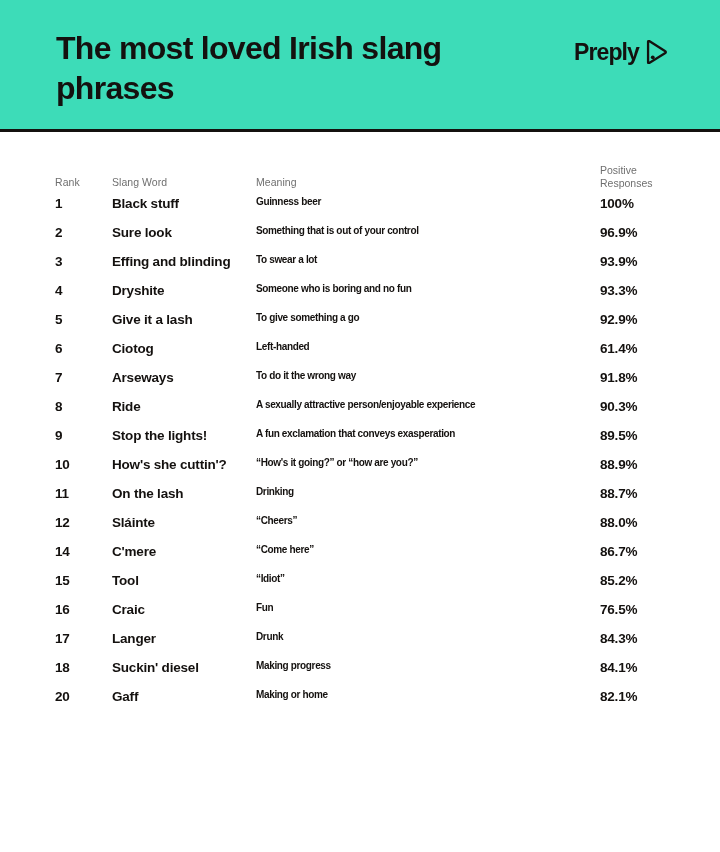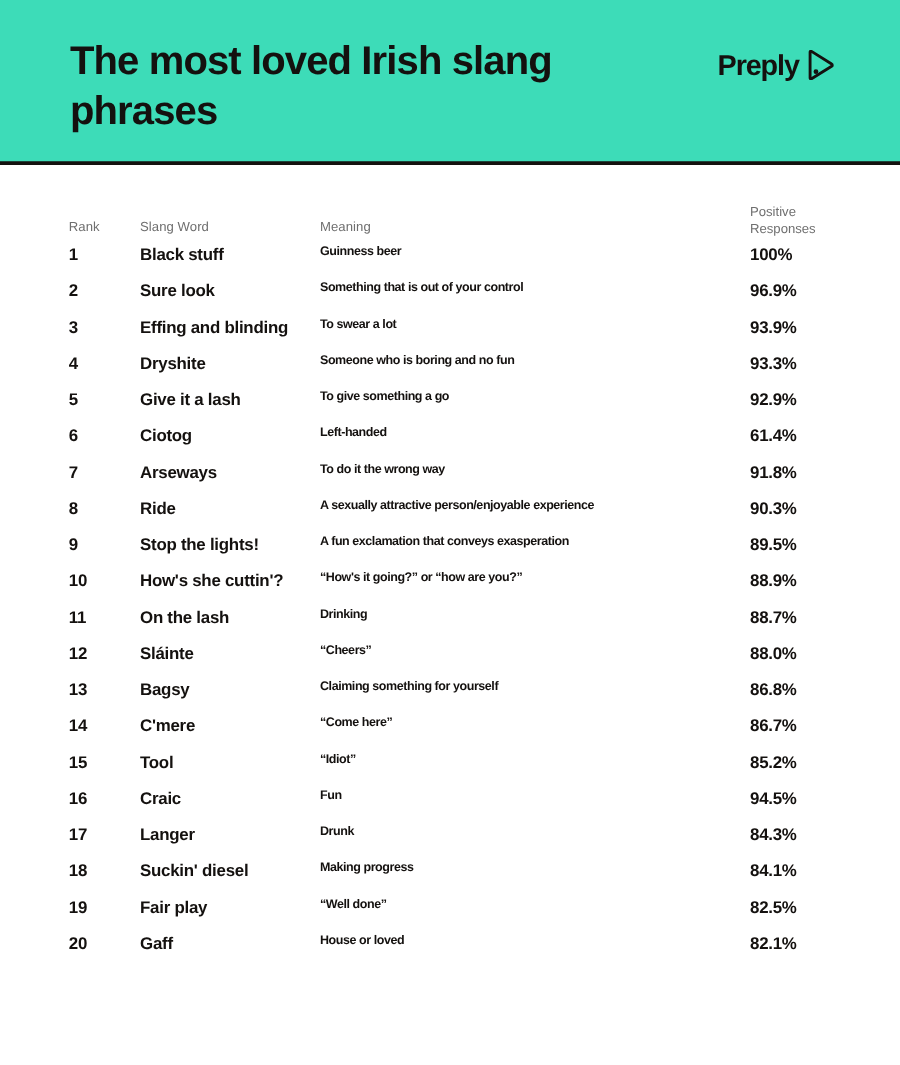--- a/index.html
+++ b/index.html
@@ -214,62 +214,50 @@
           <div class="c-mean">Drinking</div>
           <div class="c-pct">88.7%</div>
         </div>
         <div class="row body-row">
           <div class="c-rank">12</div>
           <div class="c-slang">Sláinte</div>
           <div class="c-mean">“Cheers”</div>
           <div class="c-pct">88.0%</div>
         </div>
         <div class="row body-row">
-          <div class="c-rank">13</div>
-          <div class="c-slang">Bagsy</div>
-          <div class="c-mean">Claiming something for yourself</div>
-          <div class="c-pct">86.8%</div>
-        </div>
-        <div class="row body-row">
           <div class="c-rank">14</div>
           <div class="c-slang">C'mere</div>
           <div class="c-mean">“Come here”</div>
           <div class="c-pct">86.7%</div>
         </div>
         <div class="row body-row">
           <div class="c-rank">15</div>
           <div class="c-slang">Tool</div>
           <div class="c-mean">“Idiot”</div>
           <div class="c-pct">85.2%</div>
         </div>
         <div class="row body-row">
           <div class="c-rank">16</div>
           <div class="c-slang">Craic</div>
           <div class="c-mean">Fun</div>
-          <div class="c-pct">94.5%</div>
+          <div class="c-pct">76.5%</div>
         </div>
         <div class="row body-row">
           <div class="c-rank">17</div>
           <div class="c-slang">Langer</div>
           <div class="c-mean">Drunk</div>
           <div class="c-pct">84.3%</div>
         </div>
         <div class="row body-row">
           <div class="c-rank">18</div>
           <div class="c-slang">Suckin' diesel</div>
           <div class="c-mean">Making progress</div>
           <div class="c-pct">84.1%</div>
         </div>
         <div class="row body-row">
-          <div class="c-rank">19</div>
-          <div class="c-slang">Fair play</div>
-          <div class="c-mean">“Well done”</div>
-          <div class="c-pct">82.5%</div>
-        </div>
-        <div class="row body-row">
           <div class="c-rank">20</div>
           <div class="c-slang">Gaff</div>
-          <div class="c-mean">House or loved</div>
+          <div class="c-mean">Making or home</div>
           <div class="c-pct">82.1%</div>
         </div>
       </div>
   </div>
 </div>
 
 </body></html>

